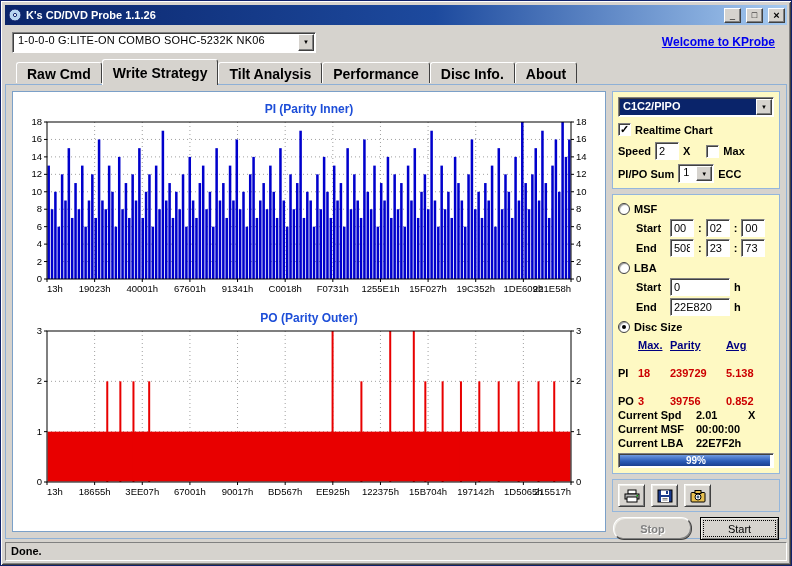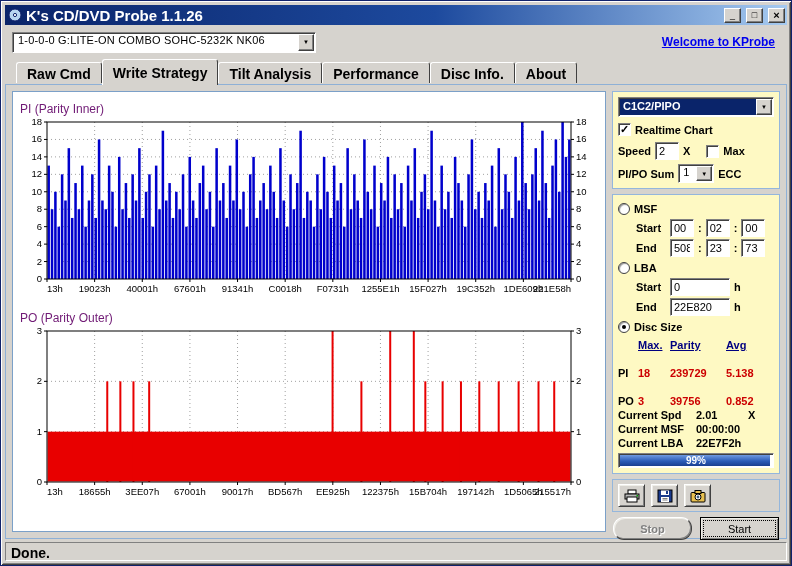--- a/index.html
+++ b/index.html
@@ -13,21 +13,21 @@
                 inset 2px 2px 0 #d6d3ce, inset -2px -2px 0 #808080;
     padding: 4px; display: flex; flex-direction: column;
   }
 
   
   .titlebar {
     height: 20px; flex: 0 0 20px;
     background: linear-gradient(90deg, #0a246a 0%, #1d4a9e 55%, #a6caf0 100%);
     display: flex; align-items: center; gap: 4px; padding: 0 2px 0 3px;
   }
-  .titlebar .title { color: #fff; font-weight: bold; font-size: 15px; flex: 1; white-space: nowrap; }
+  .titlebar .title { color: #fff; font-weight: bold; font-size: 11px; flex: 1; white-space: nowrap; }
   .winbtn {
     width: 17px; height: 15px; background: #d6d3ce; border: 1px solid;
     border-color: #fff #404040 #404040 #fff; box-shadow: inset -1px -1px 0 #808080;
     font-size: 9px; line-height: 1; display: flex; align-items: center; justify-content: center;
     margin-left: 1px; cursor: default; padding: 0;
   }
   .winbtn.close-glyph { font-size: 11px; font-weight: bold; }
 
   
   .toolbar { height: 34px; flex: 0 0 34px; display: flex; align-items: center; justify-content: space-between; padding: 0 8px 0 7px; }
@@ -55,21 +55,21 @@
   .tab.active { height: 26px; margin-bottom: 0; padding-top: 5px; position: relative; z-index: 3; }
 
   
   .tab-page {
     flex: 1 1 auto; margin-top: -1px; border: 1px solid #8eb0d6; background: #d6d3ce;
     display: flex; gap: 6px; padding: 6px; min-height: 0;
   }
 
   
   .charts-panel { width: 594px; flex: 0 0 594px; background: #ffffff; border: 1px solid #7ba0c8; padding: 8px 7px; overflow: hidden; }
-  .chart-title { text-align: left; color: #701a75; font-weight: normal; font-size: 12px; margin: 2px 0 1px; }
+  .chart-title { text-align: center; color: #1d4ed8; font-weight: bold; font-size: 12px; margin: 2px 0 1px; }
   .chart-block + .chart-block { margin-top: 12px; }
   svg text { fill: #000; }
 
   
   .sidebar { flex: 1 1 auto; display: flex; flex-direction: column; gap: 5px; font-size: 11px; font-weight: bold; color: #000; min-width: 0; }
   .group { border: 1px solid #94b6dc; padding: 5px; display: flex; flex-direction: column; gap: 4px; background: #fef9c3; }
   .group.tight { gap: 2px; }
   .row { display: flex; align-items: center; gap: 4px; min-height: 17px; white-space: nowrap; }
   .indent { margin-left: 18px; }
   .lbl30 { width: 30px; flex: 0 0 30px; }
@@ -102,21 +102,21 @@
   .tray { border: 1px solid #94b6dc; padding: 4px 5px; display: flex; gap: 6px; background: #d6d3ce; }
   .iconbtn { width: 27px; height: 23px; background: #d6d3ce; border: 1px solid; border-color: #fff #404040 #404040 #fff; box-shadow: inset 1px 1px 0 #efeee8, inset -1px -1px 0 #808080; display: flex; align-items: center; justify-content: center; padding: 0; cursor: default; }
 
   .btnrow { display: flex; gap: 8px; padding: 0 1px; }
   .push { flex: 1; height: 23px; background: #d6d3ce; border: 1px solid; border-color: #fff #404040 #404040 #fff; box-shadow: inset 1px 1px 0 #efeee8, inset -1px -1px 0 #808080; font-size: 11px; cursor: default; }
   .push.disabled { color: #808080; text-shadow: 1px 1px 0 #fff; border-radius: 11px; }
   .push.default { border: 1px solid #000; outline: 1px dotted #000; outline-offset: -4px; font-weight: normal; }
 
   
   .statusbar { flex: 0 0 22px; padding-top: 3px; }
-  .status-panel { height: 19px; border: 1px solid; border-color: #808080 #fff #fff #808080; font-size: 14px; font-weight: bold; padding: 2px 5px; }
+  .status-panel { height: 19px; border: 1px solid; border-color: #808080 #fff #fff #808080; font-size: 11px; font-weight: bold; padding: 2px 5px; }
 </style>
 </head>
 <body>
 
 <div class="window">
 
   <div class="titlebar">
     <span style="display:flex">
       <svg width="14" height="14">
           <circle cx="7" cy="7" r="6" fill="#b8d4f0" stroke="#10226b"></circle>

